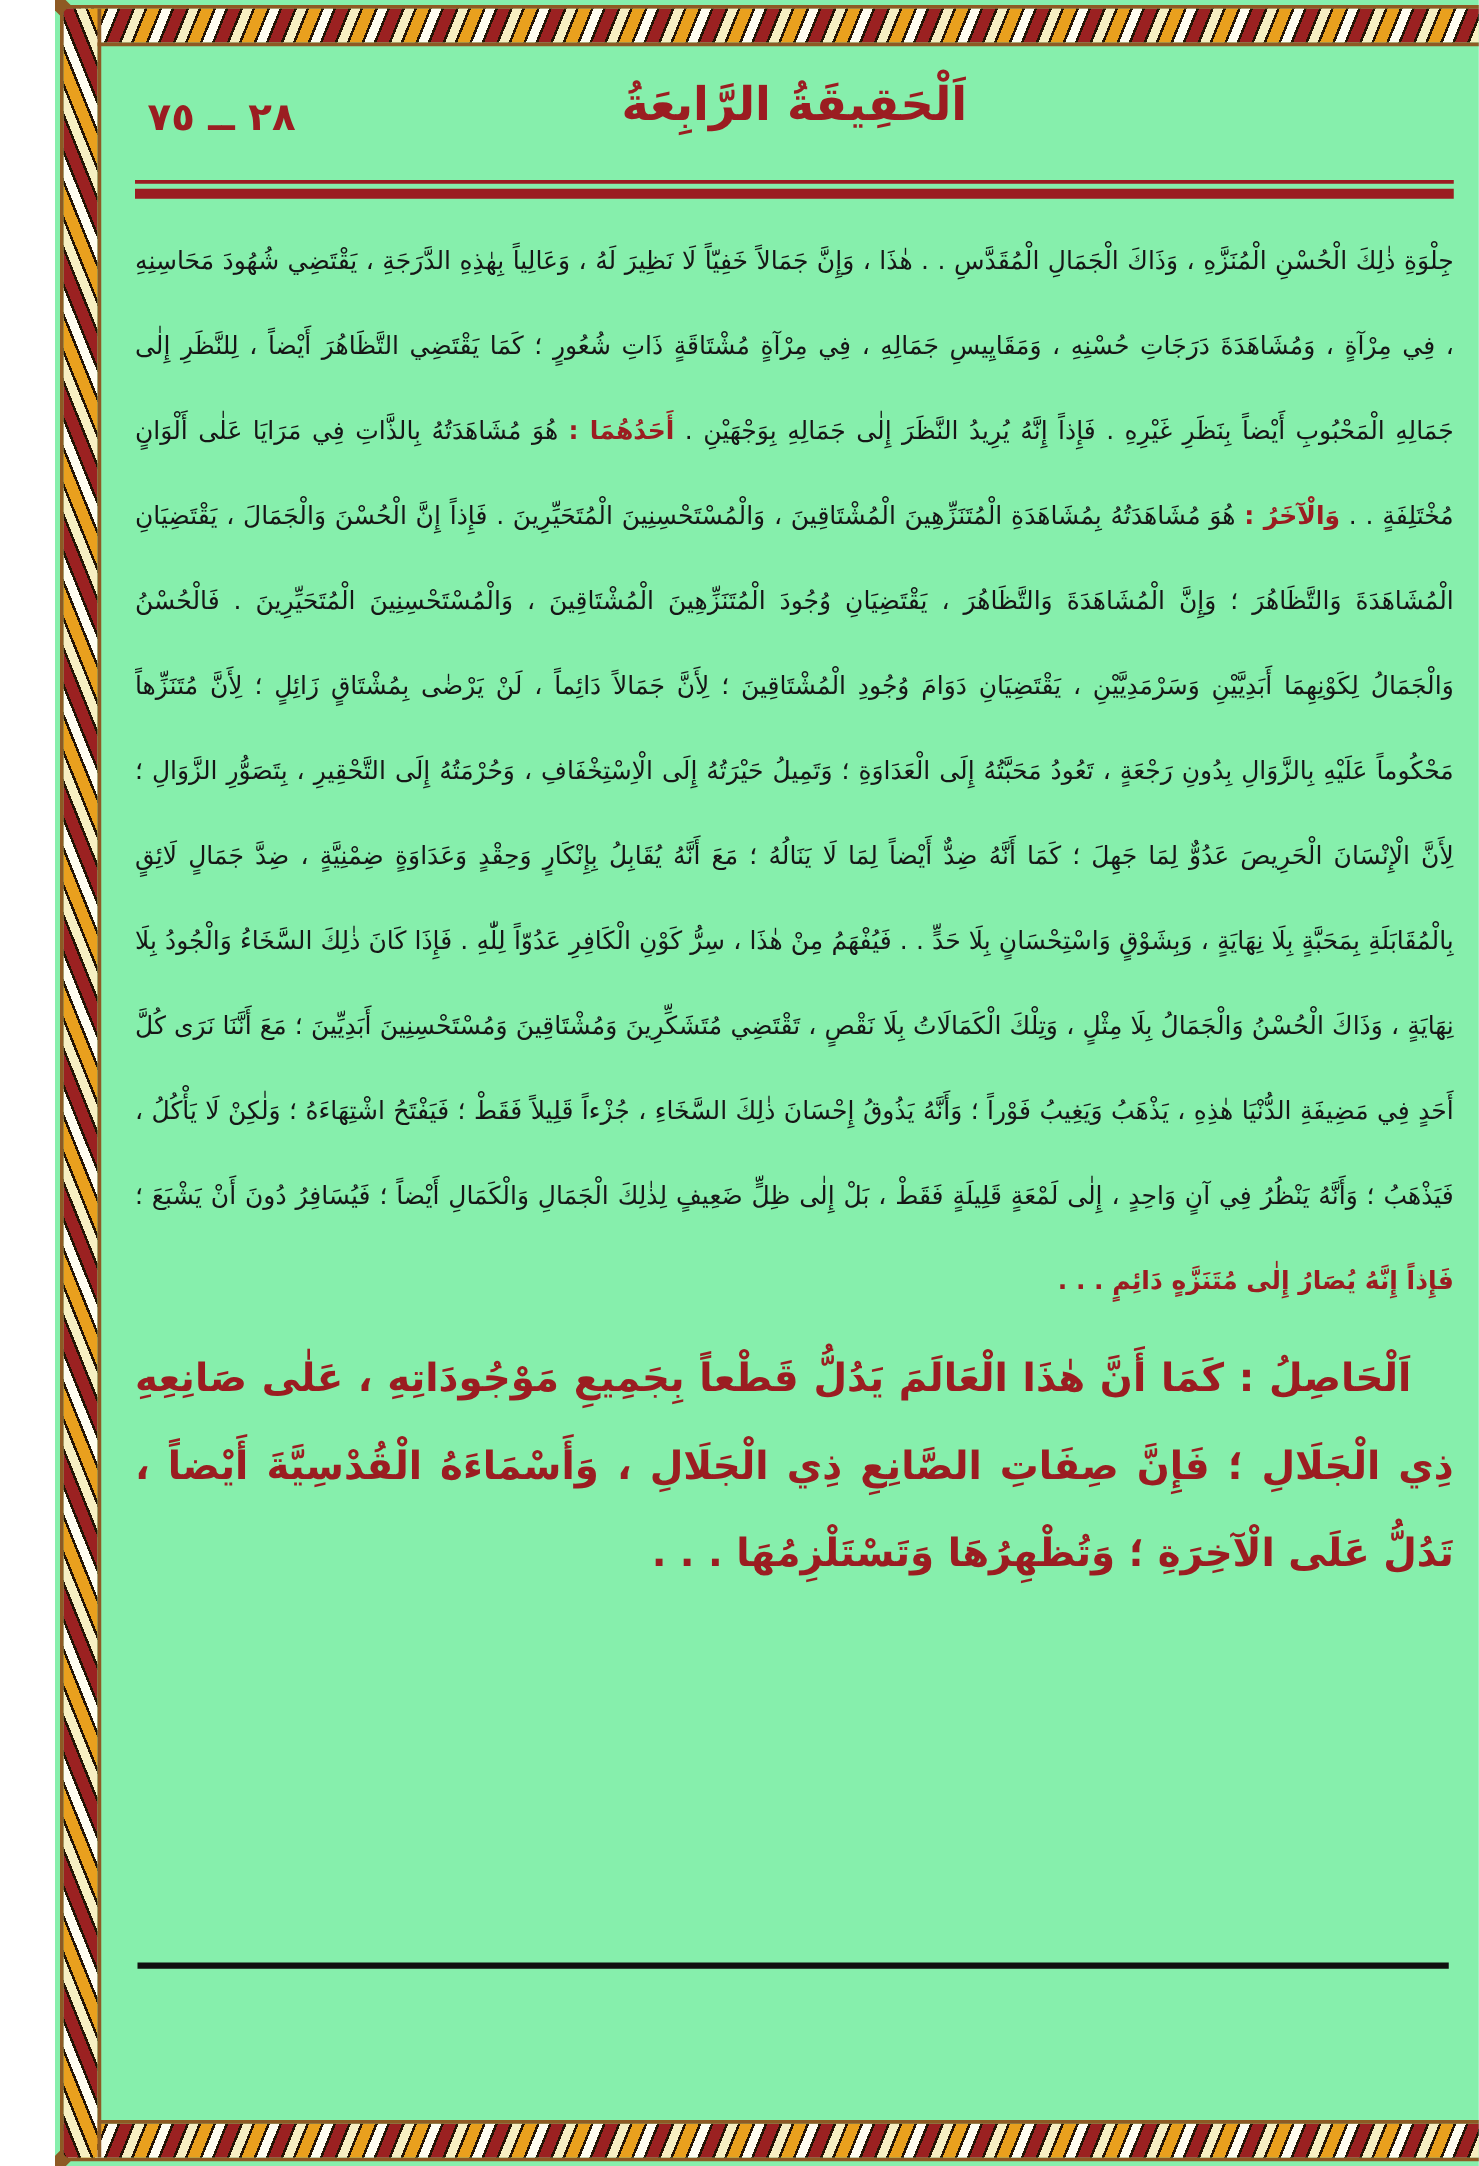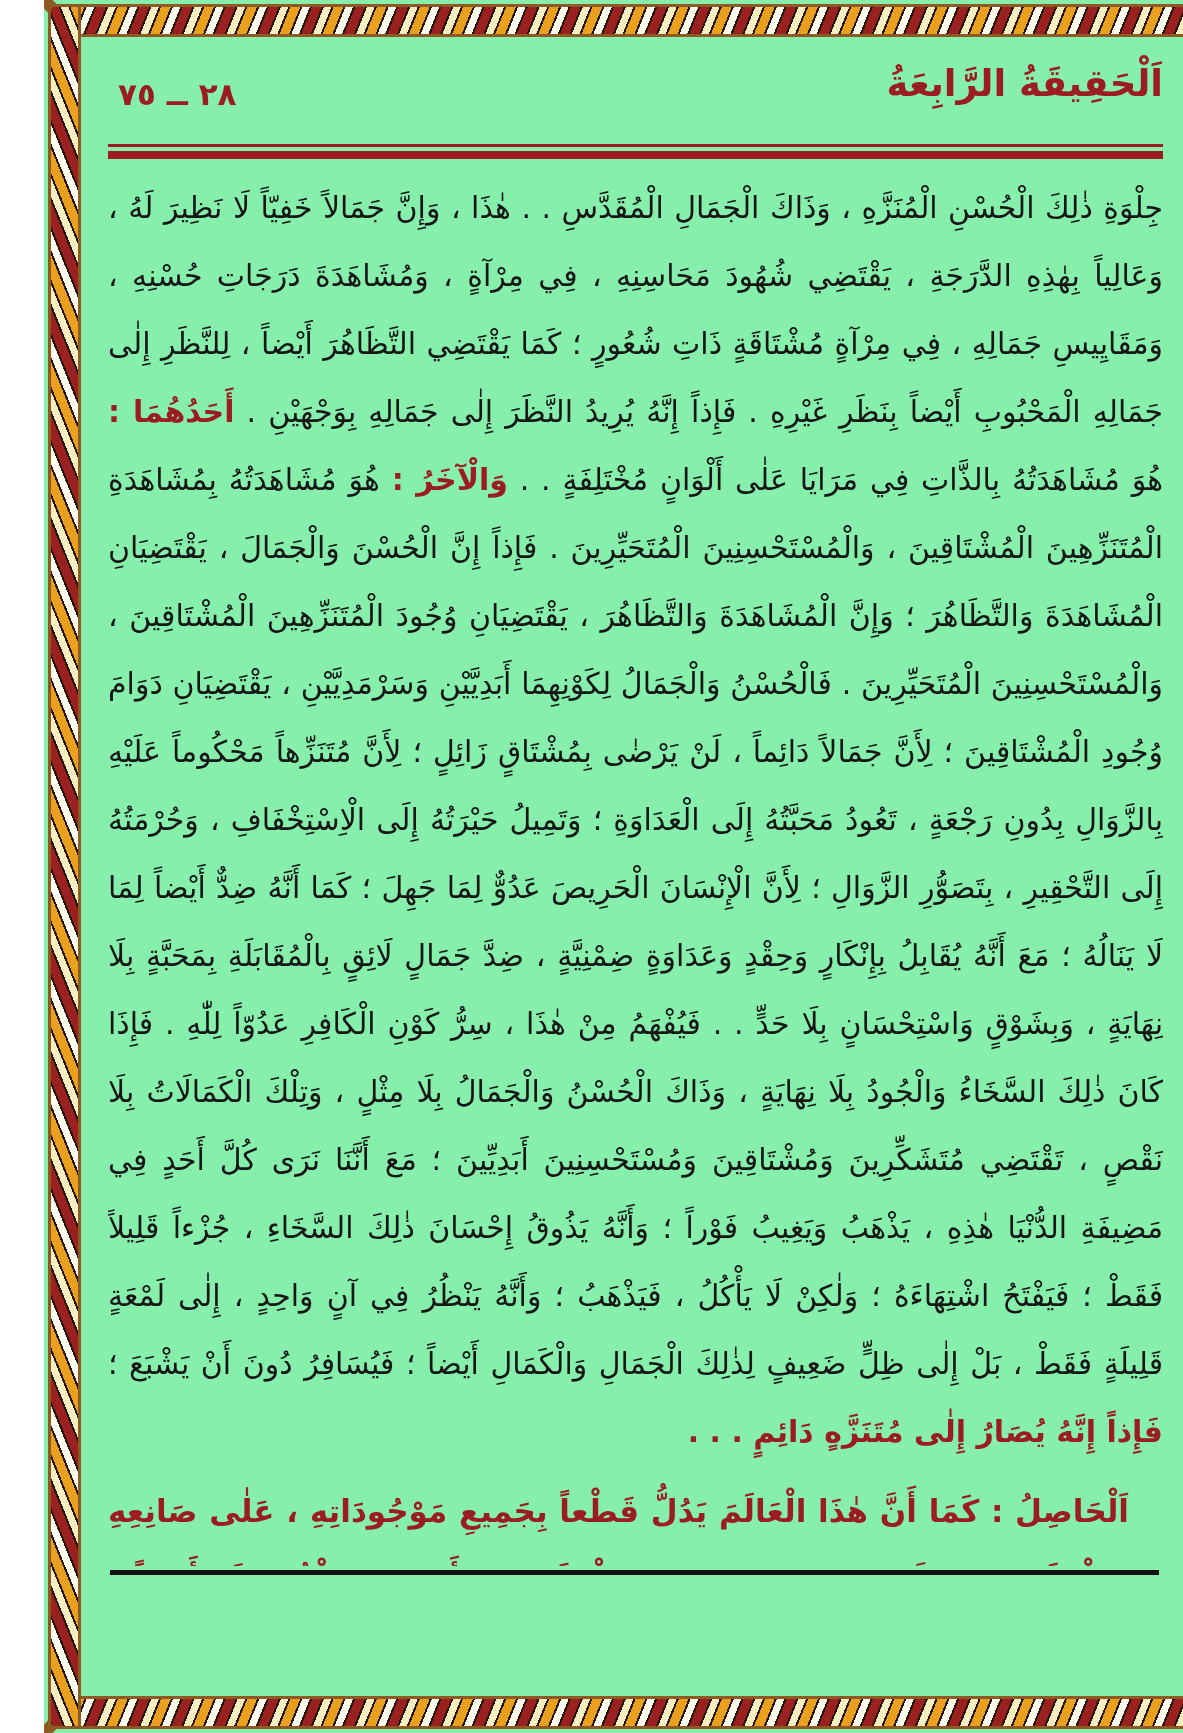--- a/index.html
+++ b/index.html
@@ -41,35 +41,35 @@
   
   .content{position:absolute;left:64px;right:64px;top:56px;bottom:44px;}
   .page-num{
     position:absolute;top:20px;left:10px;
     direction:rtl;
     font-size:31px;font-weight:bold;color:#9b1d21;
     letter-spacing:1px;
   }
   .title{
     position:absolute;top:6px;left:0;right:0;
-    direction:rtl;
+    text-align:center;direction:rtl;
     font-size:37px;font-weight:bold;color:#9b1d21;
     margin:0;
   }
   .header-rule{position:absolute;top:88px;left:0;right:0;}
   .header-rule .thin{height:3px;background:#9b1d21;margin-bottom:4px;}
   .header-rule .thick{height:8px;background:#9b1d21;}
 
   .body-text{
     position:absolute;top:118px;left:0;right:0;height:1392px;
     overflow:hidden;
     direction:rtl;text-align:justify;
     color:#161616;
   }
-  .para-main{margin:0;font-size:30px;line-height:68px;}
+  .para-main{margin:0;font-size:20px;line-height:68px;}
   .red{color:#9b1d21;font-weight:bold;}
   .para-result{
     margin:10px 0 0 0;
     font-size:31px;line-height:70px;
     color:#9b1d21;font-weight:bold;
     text-indent:34px;
   }
 
   .footnote-sep{position:absolute;top:1514px;left:2px;right:4px;height:5px;background:#101010;}
   .footnote{

